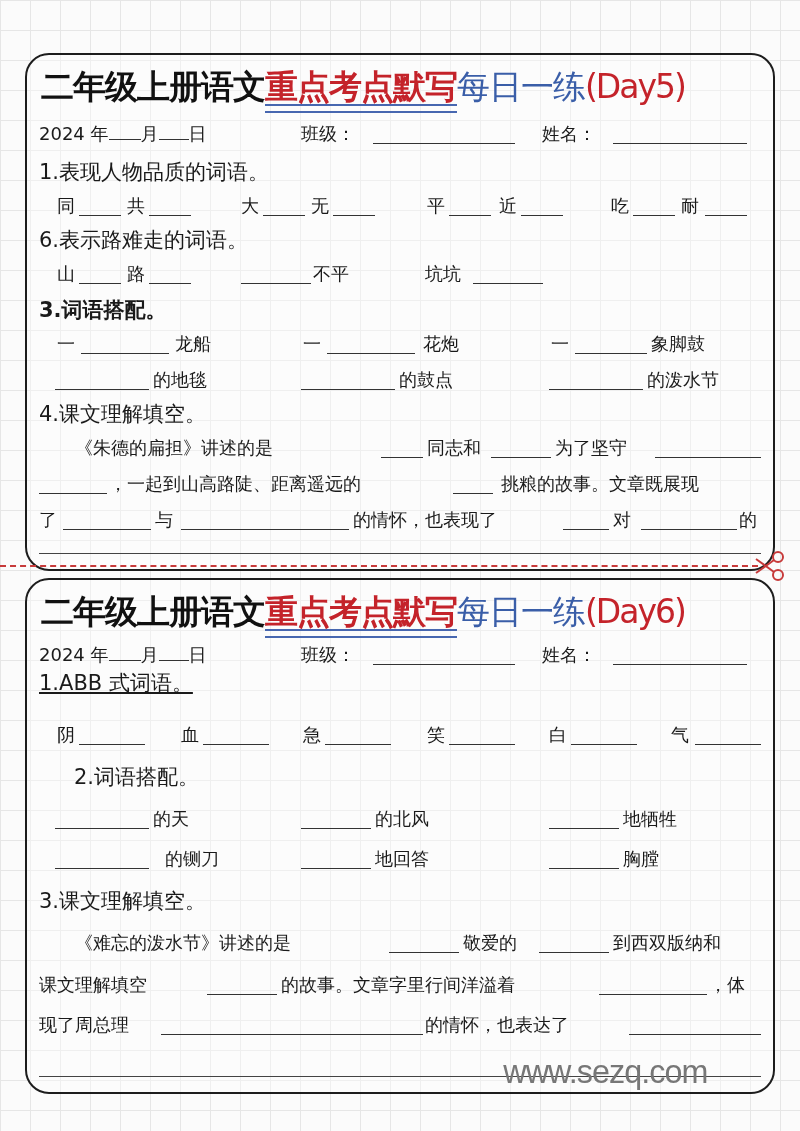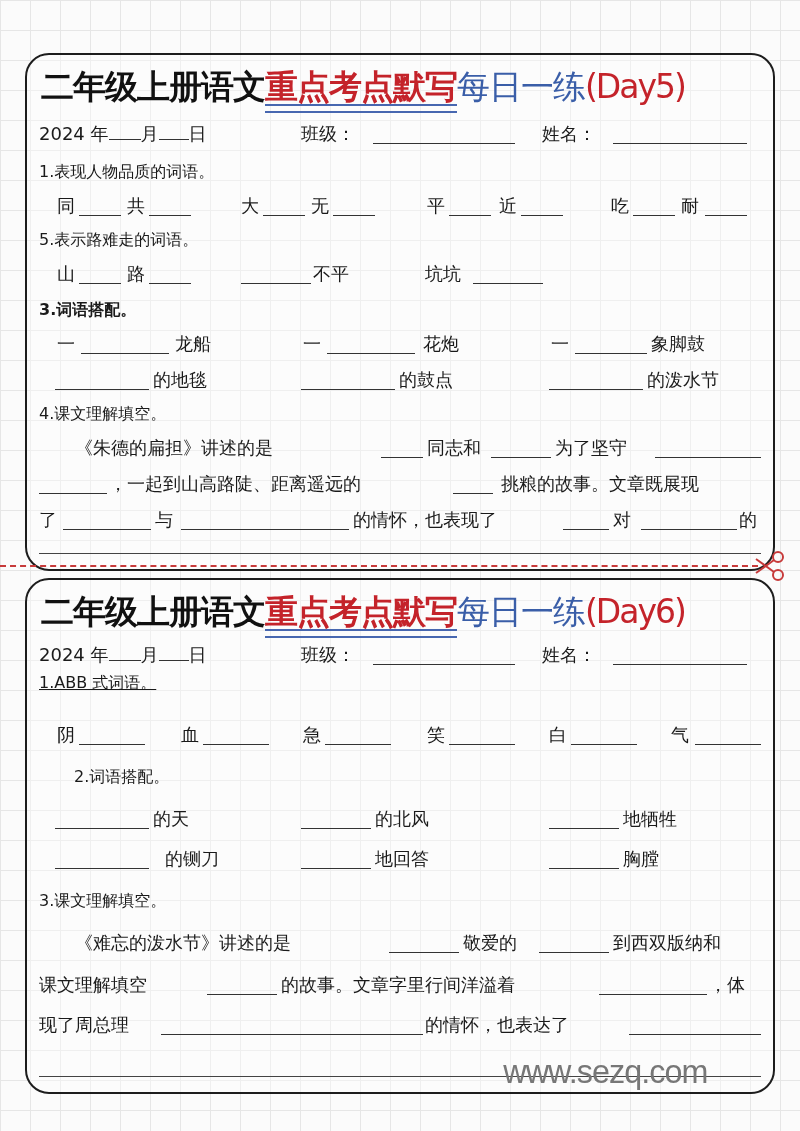--- a/index.html
+++ b/index.html
@@ -31,21 +31,21 @@
     content:""; position:absolute; left:0; right:0; bottom:-4px; height:5px;
     border-top:2px solid #4767b0; border-bottom:2px solid #4767b0;
   }
   .t-blue { color:#3a5ea8; font-family:"DejaVu Sans", sans-serif; font-weight:normal; }
   .t-day { color:#c4232a; font-family:"DejaVu Sans", sans-serif; font-weight:normal; letter-spacing:-2px; }
   .row {
     position:absolute; left:12px; right:10px; font-size:18px; line-height:26px; white-space:nowrap;
   }
   .blank { display:inline-block; border-bottom:1.5px solid #333; height:18px; vertical-align:baseline; }
   .abs { position:absolute; white-space:nowrap; }
-  .q { font-size:16px; }
+  .q { font-size:21px; }
   .full-line { position:absolute; left:12px; right:12px; border-bottom:1.5px solid #444; }
   .cutline {
     position:absolute; left:0; top:565px; width:758px; border-top:2px dashed #c73a3a;
   }
   .scissors { position:absolute; left:752px; top:548px; width:36px; height:36px; }
   .watermark {
     position:absolute; left:498px; top:1052px; font-size:34px; color:#777;
     font-family:"Liberation Sans", sans-serif; letter-spacing:-1px; transform:scaleX(0.95);
   }
 </style>
@@ -78,21 +78,21 @@
     <span class="abs" style="left:388px">平</span>
     <span class="abs blank" style="left:410px;top:4px;width:42px"></span>
     <span class="abs" style="left:460px">近</span>
     <span class="abs blank" style="left:482px;top:4px;width:42px"></span>
     <span class="abs" style="left:572px">吃</span>
     <span class="abs blank" style="left:594px;top:4px;width:42px"></span>
     <span class="abs" style="left:642px">耐</span>
     <span class="abs blank" style="left:666px;top:4px;width:42px"></span>
   </div>
 
-  <div class="row q" style="top:172px;">5.表示路难走的词语。</div>
+  <div class="row q" style="top:172px;">6.表示路难走的词语。</div>
   <div class="row" style="top:206px;">
     <span class="abs" style="left:18px">山</span>
     <span class="abs blank" style="left:40px;top:4px;width:42px"></span>
     <span class="abs" style="left:88px">路</span>
     <span class="abs blank" style="left:110px;top:4px;width:42px"></span>
     <span class="abs blank" style="left:202px;top:4px;width:70px"></span>
     <span class="abs" style="left:274px">不平</span>
     <span class="abs" style="left:386px">坑坑</span>
     <span class="abs blank" style="left:434px;top:4px;width:70px"></span>
   </div>

